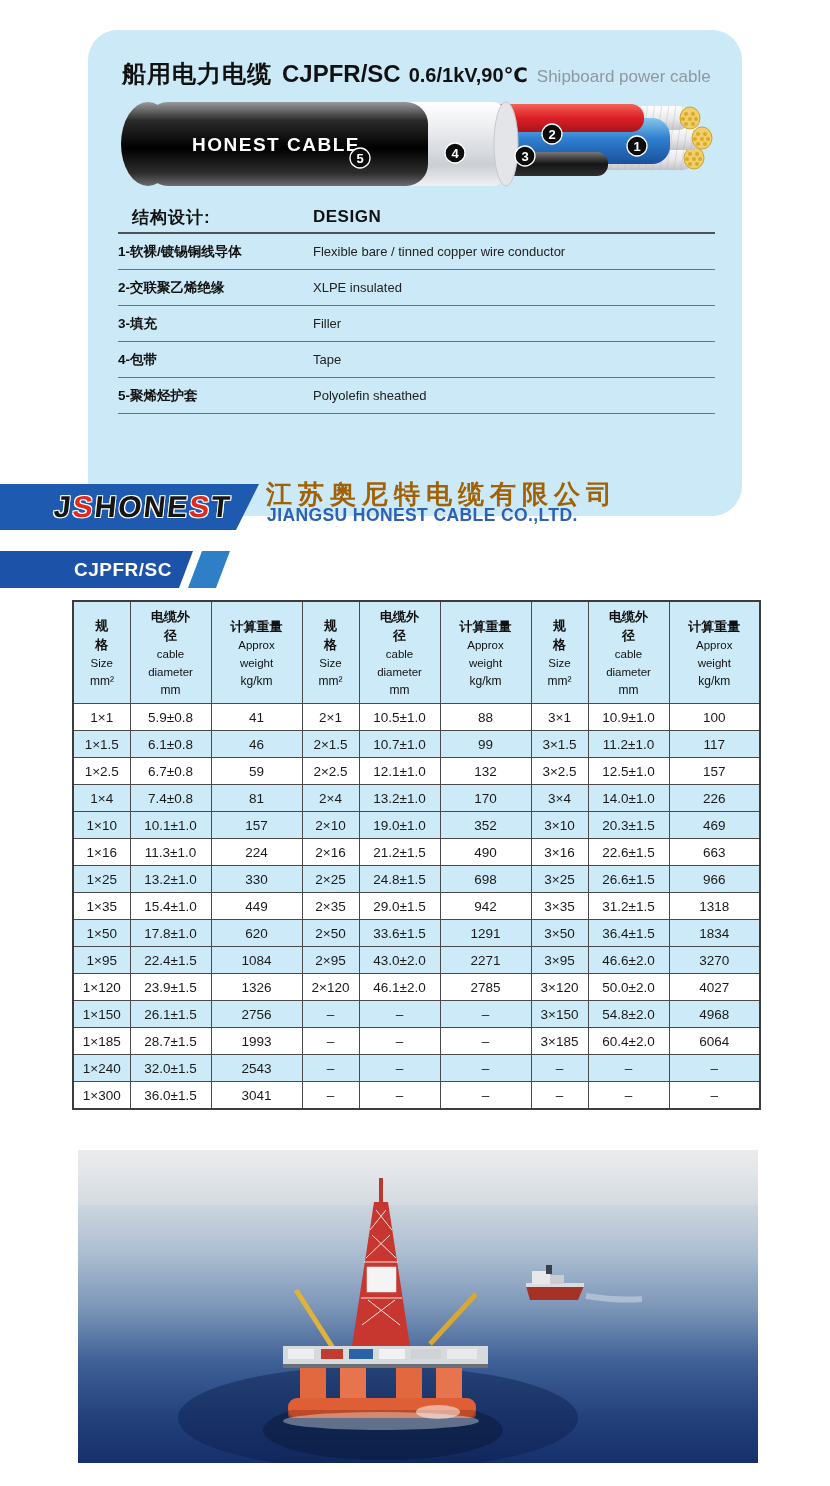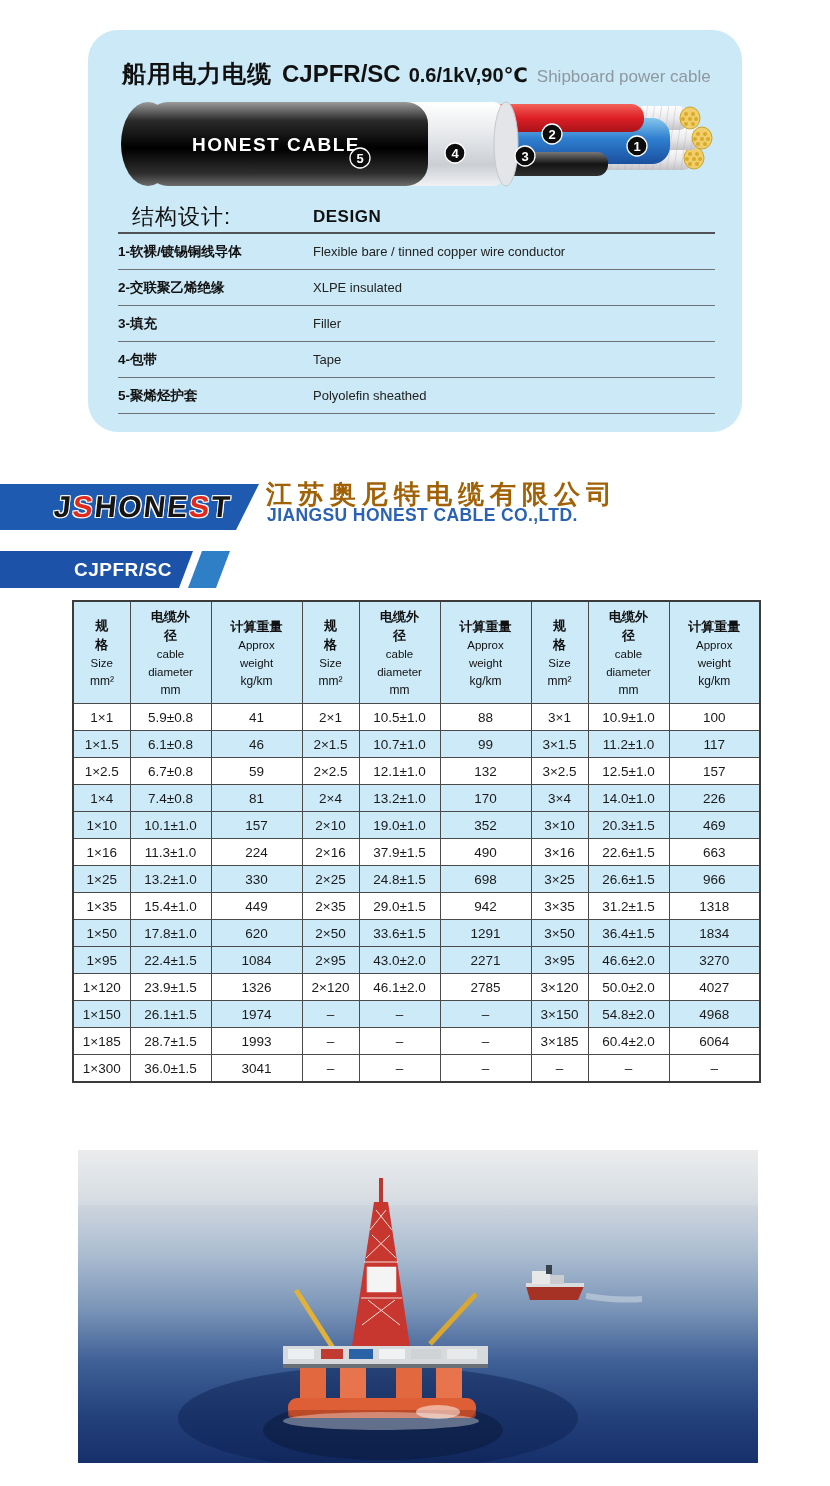--- a/index.html
+++ b/index.html
@@ -1,32 +1,32 @@
 <!DOCTYPE html>
 <html><head>
 <meta charset="utf-8">
 <style>
   html,body{margin:0;padding:0;background:#fff;}
   .page{position:relative;width:830px;height:1486px;background:#fff;overflow:hidden;
         font-family:"Liberation Sans","DejaVu Sans",sans-serif;color:#111;}
 
   
-  .card{position:absolute;left:88px;top:30px;width:654px;height:402px;
+  .card{position:absolute;left:88px;top:30px;width:654px;height:486px;
         background:#cbe9f6;border-radius:30px;}
   .card-title{position:absolute;left:34px;top:28px;white-space:nowrap;}
   .t-cn{font-size:24px;font-weight:bold;letter-spacing:1px;}
   .t-model{font-size:24px;font-weight:bold;margin-left:10px;}
   .t-rating{font-size:20px;font-weight:bold;margin-left:8px;}
   .t-en{font-size:17px;color:#8e989e;margin-left:9px;font-weight:normal;}
 
   .cable-wrap{position:absolute;left:30px;top:68px;width:596px;height:94px;}
 
   .design{position:absolute;left:30px;top:172px;width:597px;}
   .design-heading{display:flex;align-items:center;height:30px;border-bottom:2px solid #4f5357;}
-  .design-heading .cn{width:195px;font-size:22px;font-weight:normal;padding-left:14px;box-sizing:border-box;letter-spacing:1px;}
+  .design-heading .cn{width:195px;font-size:17px;font-weight:bold;padding-left:14px;box-sizing:border-box;letter-spacing:1px;}
   .design-heading .en{font-size:17px;font-weight:bold;letter-spacing:.5px;}
   .design-row{display:flex;align-items:center;height:35px;border-bottom:1px solid #6e7276;}
   .design-row .cn{width:195px;font-size:13.5px;font-weight:bold;}
   .design-row .en{font-size:13px;color:#222;}
 
   
   .logo-banner{position:absolute;left:0;top:484px;width:262px;height:46px;background:#1e5bb0;
                clip-path:polygon(0 0,259px 0,236px 100%,0 100%);}
   .logo-text{position:absolute;left:54px;top:6px;font-size:30px;font-weight:900;
              letter-spacing:2px;transform:skewX(-6deg);
@@ -334,21 +334,21 @@
           <td>352</td>
           <td>3×10</td>
           <td>20.3±1.5</td>
           <td>469</td>
         </tr>
         <tr>
           <td>1×16</td>
           <td>11.3±1.0</td>
           <td>224</td>
           <td>2×16</td>
-          <td>37.9±1.5</td>
+          <td>21.2±1.5</td>
           <td>490</td>
           <td>3×16</td>
           <td>22.6±1.5</td>
           <td>663</td>
         </tr>
         <tr class="alt">
           <td>1×25</td>
           <td>13.2±1.0</td>
           <td>330</td>
           <td>2×25</td>
@@ -398,38 +398,49 @@
           <td>2×120</td>
           <td>46.1±2.0</td>
           <td>2785</td>
           <td>3×120</td>
           <td>50.0±2.0</td>
           <td>4027</td>
         </tr>
         <tr class="alt">
           <td>1×150</td>
           <td>26.1±1.5</td>
-          <td>1974</td>
+          <td>2756</td>
           <td>–</td>
           <td>–</td>
           <td>–</td>
           <td>3×150</td>
           <td>54.8±2.0</td>
           <td>4968</td>
         </tr>
         <tr>
           <td>1×185</td>
           <td>28.7±1.5</td>
           <td>1993</td>
           <td>–</td>
           <td>–</td>
           <td>–</td>
           <td>3×185</td>
           <td>60.4±2.0</td>
           <td>6064</td>
+        </tr>
+        <tr class="alt">
+          <td>1×240</td>
+          <td>32.0±1.5</td>
+          <td>2543</td>
+          <td>–</td>
+          <td>–</td>
+          <td>–</td>
+          <td>–</td>
+          <td>–</td>
+          <td>–</td>
         </tr>
         <tr>
           <td>1×300</td>
           <td>36.0±1.5</td>
           <td>3041</td>
           <td>–</td>
           <td>–</td>
           <td>–</td>
           <td>–</td>
           <td>–</td>

